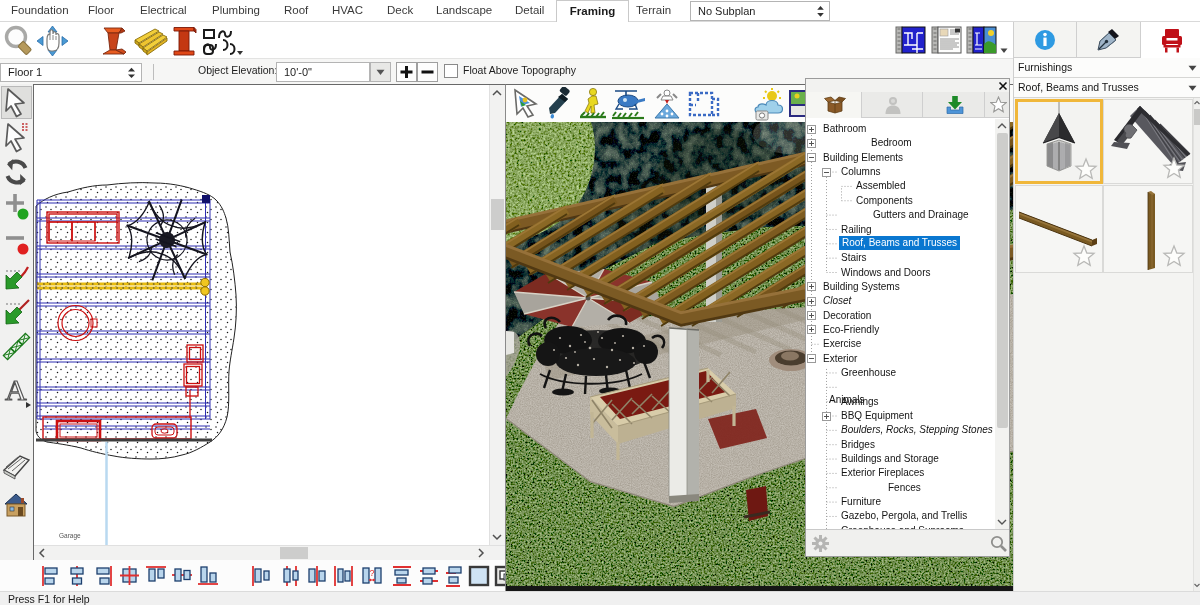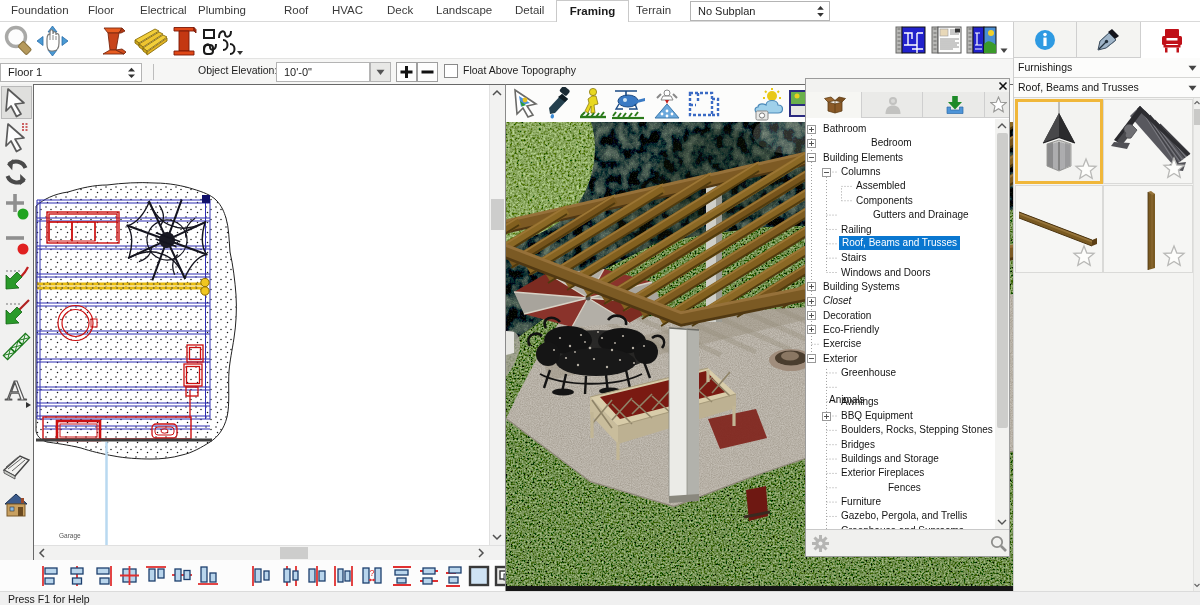--- a/index.html
+++ b/index.html
@@ -29,21 +29,21 @@
   #rpanel { left:1013px; top:58px; width:187px; height:533px; background:#f4f4f2; border-left:1px solid #cfcfcf; }
   
   #status { left:0; top:591px; width:1200px; height:14px; background:#f0f0f0; border-top:1px solid #dbdbdb; font-size:10.5px; color:#1a1a1a; }
 </style>
 </head>
 <body>
   <div id="menubar" class="abs">
     <span class="mi" style="left:11px;">Foundation</span>
     <span class="mi" style="left:88px;">Floor</span>
     <span class="mi" style="left:140px;">Electrical</span>
-    <span class="mi" style="left:198px;">Plumbing</span>
+    <span class="mi" style="left:212px;">Plumbing</span>
     <span class="mi" style="left:284px;">Roof</span>
     <span class="mi" style="left:332px;">HVAC</span>
     <span class="mi" style="left:387px;">Deck</span>
     <span class="mi" style="left:436px;">Landscape</span>
     <span class="mi" style="left:515px;">Detail</span>
     <span class="mi tab" style="left:556px; width:73px; font-weight:bold; color:#1a1a1a;">Framing</span>
     <span class="mi" style="left:636px;">Terrain</span>
     <span class="combo" style="left:690px; top:1px; width:140px; height:20px; line-height:18px; padding-left:7px;">No Subplan
       <svg class="abs" style="right:4px;top:3px;" width="9" height="13" viewBox="0 0 9 13">
         <path d="M1.2 4.8 L4.5 1 L7.8 4.8 Z" fill="#333"></path>
@@ -815,21 +815,21 @@
       </svg>
       <span class="abs" style="left:17px;top:232.6px;height:14px;line-height:14px;color:#141414;">Exterior</span>
       <span class="abs" style="left:35px;top:246.9px;height:14px;line-height:14px;color:#141414;">Greenhouse</span>
       <span class="abs" style="left:23px;top:261.3px;height:14px;line-height:14px;color:#141414;margin-top:13px;">Animals</span>
       <span class="abs" style="left:35px;top:275.6px;height:14px;line-height:14px;color:#141414;">Awnings</span>
       <svg class="abs" style="left:16px;top:292.5px;" width="9" height="9" viewBox="0 0 9 9">
         <rect x="0.5" y="0.5" width="8" height="8" fill="#fff" stroke="#9a9a9a"></rect>
         <path d="M2 4.5 H7 M4.5 2 V7" stroke="#555" stroke-width="1"></path>
       </svg>
       <span class="abs" style="left:35px;top:290.0px;height:14px;line-height:14px;color:#141414;">BBQ Equipment</span>
-      <span class="abs" style="left:35px;top:304.3px;height:14px;line-height:14px;color:#141414;">Boulders, Rocks, Stepping Stones</span>
+      <span class="abs" style="left:35px;top:304.3px;height:14px;line-height:14px;color:#141414;font-style:italic;">Boulders, Rocks, Stepping Stones</span>
       <span class="abs" style="left:35px;top:318.7px;height:14px;line-height:14px;color:#141414;">Bridges</span>
       <span class="abs" style="left:35px;top:333.1px;height:14px;line-height:14px;color:#141414;">Buildings and Storage</span>
       <span class="abs" style="left:35px;top:347.4px;height:14px;line-height:14px;color:#141414;">Exterior Fireplaces</span>
       <span class="abs" style="left:35px;top:361.8px;height:14px;line-height:14px;color:#141414;padding-left:47px;">Fences</span>
       <span class="abs" style="left:35px;top:376.1px;height:14px;line-height:14px;color:#141414;">Furniture</span>
       <span class="abs" style="left:35px;top:390.4px;height:14px;line-height:14px;color:#141414;">Gazebo, Pergola, and Trellis</span>
       <span class="abs" style="left:35px;top:404.8px;height:14px;line-height:14px;color:#141414;">Greenhouse and Sunrooms</span>
       <span class="abs" style="left:189px;top:0;width:14px;height:410px;background:#f2f2f0;"></span>
       <svg class="abs" style="left:189px;top:2px;" width="14" height="10" viewBox="0 0 14 10">
         <path d="M3 7 L7 3 L11 7" stroke="#555" stroke-width="1.4" fill="none"></path>

